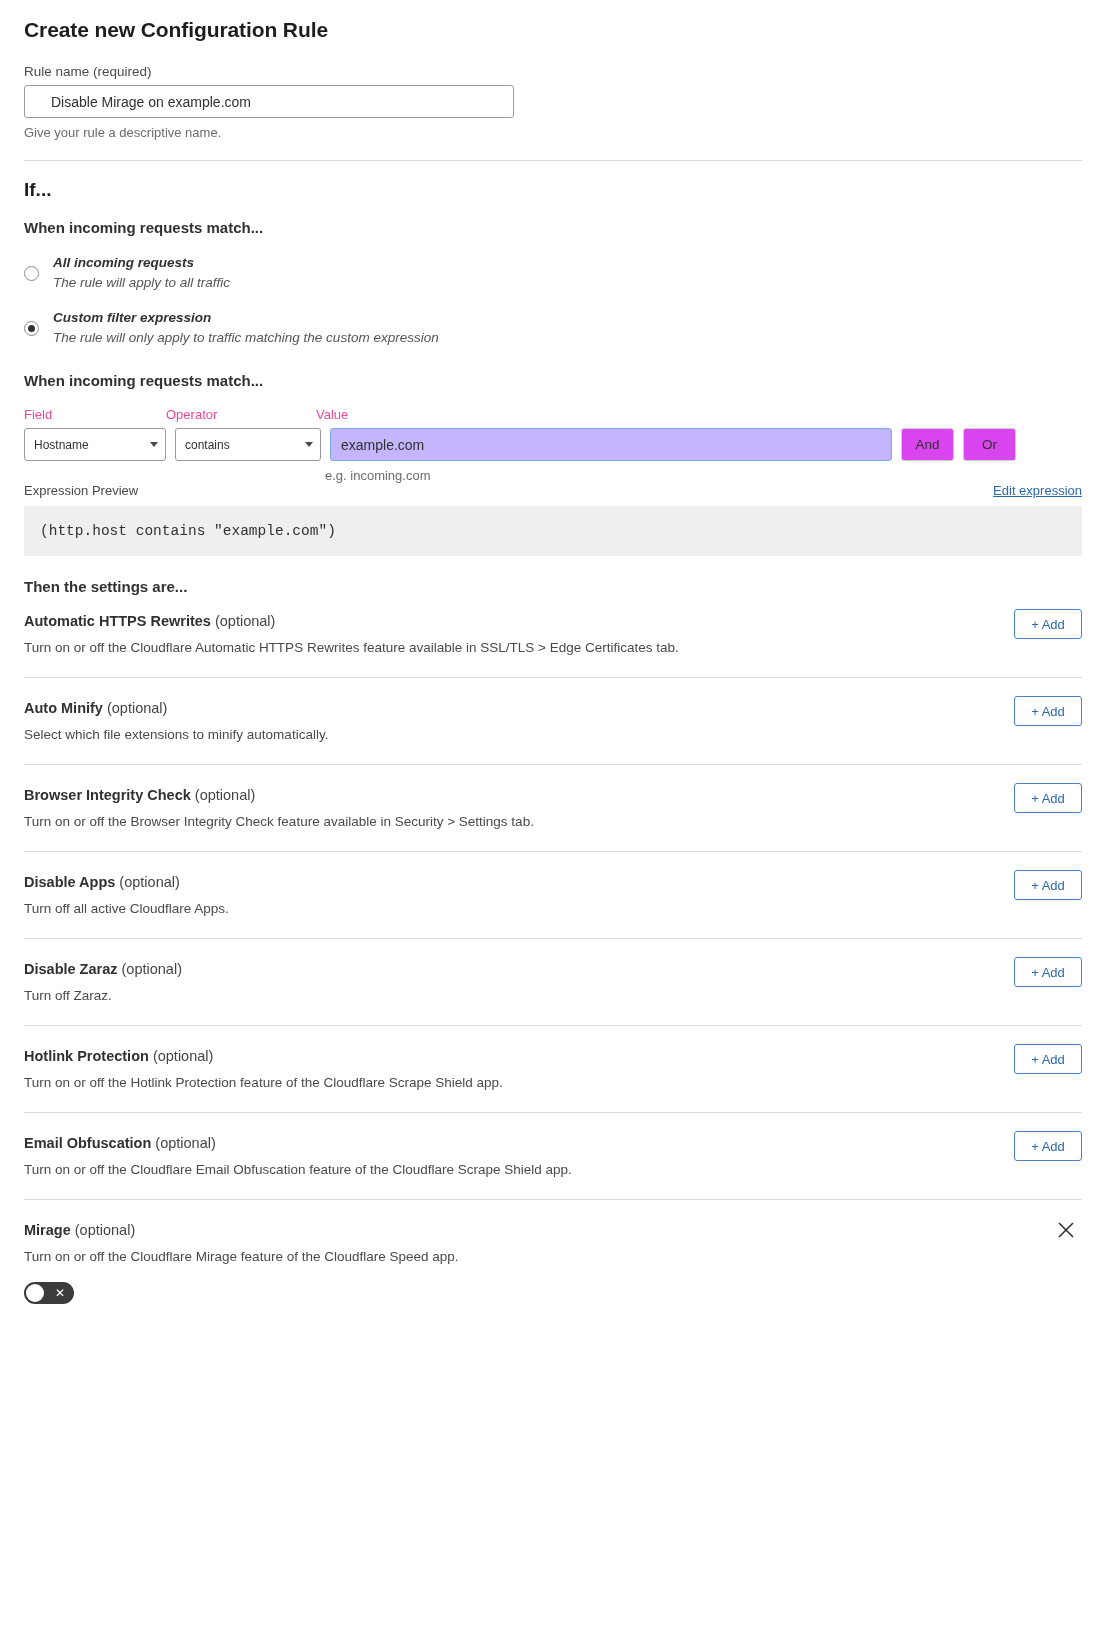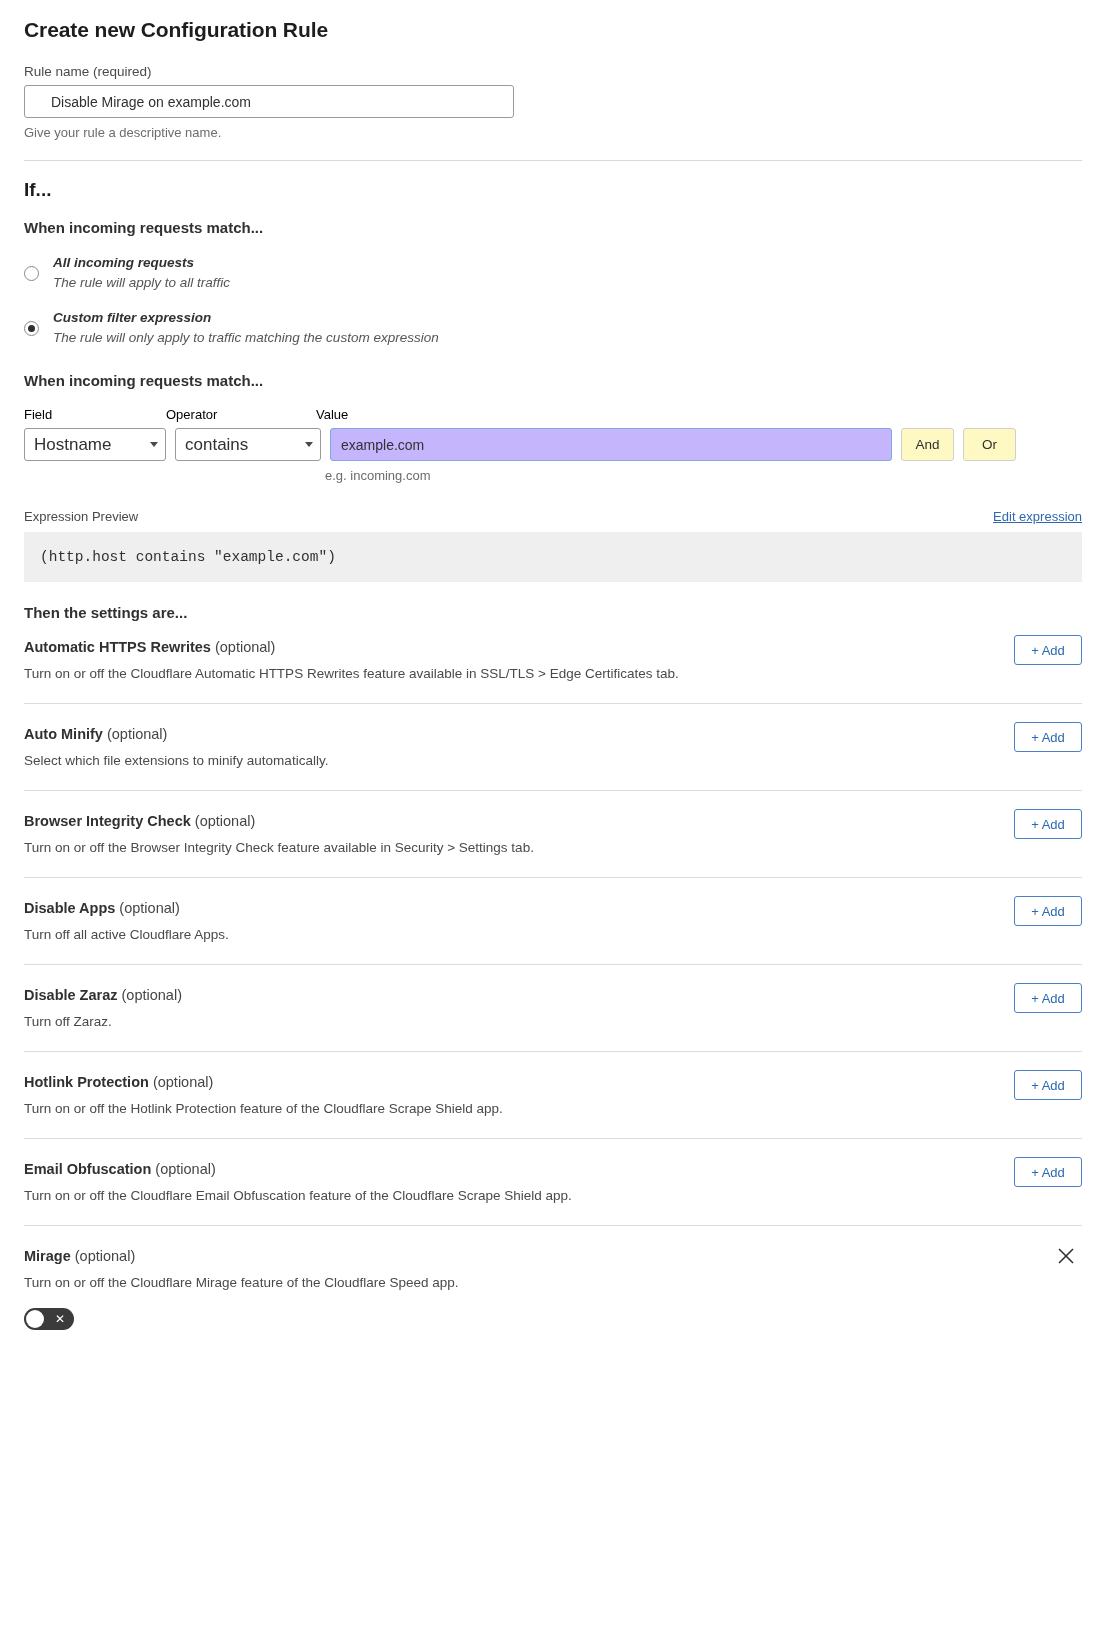--- a/index.html
+++ b/index.html
@@ -104,41 +104,41 @@
     margin-top: 3px;
     line-height: 17px;
   }
   .expr-block {
     margin-top: 10px;
   }
   .expr-labels {
     display: flex;
     gap: 0;
     font-size: 13px;
-    color: #000000;
+    color: #ec4899;
     margin-bottom: 6px;
   }
   .lbl-field { width: 142px; }
   .lbl-operator { width: 150px; }
   .lbl-value { }
   .expr-row {
     display: flex;
     align-items: flex-start;
     gap: 9px;
   }
   .select-wrap {
     position: relative;
     height: 33px;
   }
   .select-box {
     height: 33px;
     border: 1px solid #9a9a9a;
     border-radius: 3px;
     background: #fff;
-    font-size: 17px;
+    font-size: 12px;
     color: #313131;
     display: flex;
     align-items: center;
     padding: 0 24px 0 9px;
   }
   .sel-field { width: 142px; }
   .sel-operator { width: 146px; }
   .caret {
     position: absolute;
     right: 8px;
@@ -156,38 +156,37 @@
     background: #c4b5fd;
     font-size: 14px;
     color: #313131;
     padding: 4px 10px;
     font-family: "Liberation Sans", sans-serif;
     outline: none;
   }
   .logic-btn {
     width: 53px;
     height: 33px;
-    background: #fef9c3;
+    background: #d946ef;
     border: 1px solid #cfcfcf;
     border-radius: 3px;
     font-size: 13.5px;
     color: #313131;
     font-family: "Liberation Sans", sans-serif;
     cursor: pointer;
   }
   .value-hint {
     font-size: 13px;
     color: #6c6c6c;
     margin: 7px 0 0 301px;
   }
   .preview-head {
     display: flex;
     justify-content: space-between;
     align-items: flex-start;
-    margin-top: 26px;
   }
   .preview-label {
     font-size: 13px;
     color: #4a4a4a;
   }
   .edit-expression {
     font-size: 13px;
     color: #2c69b0;
     text-decoration: underline;
     cursor: pointer;

